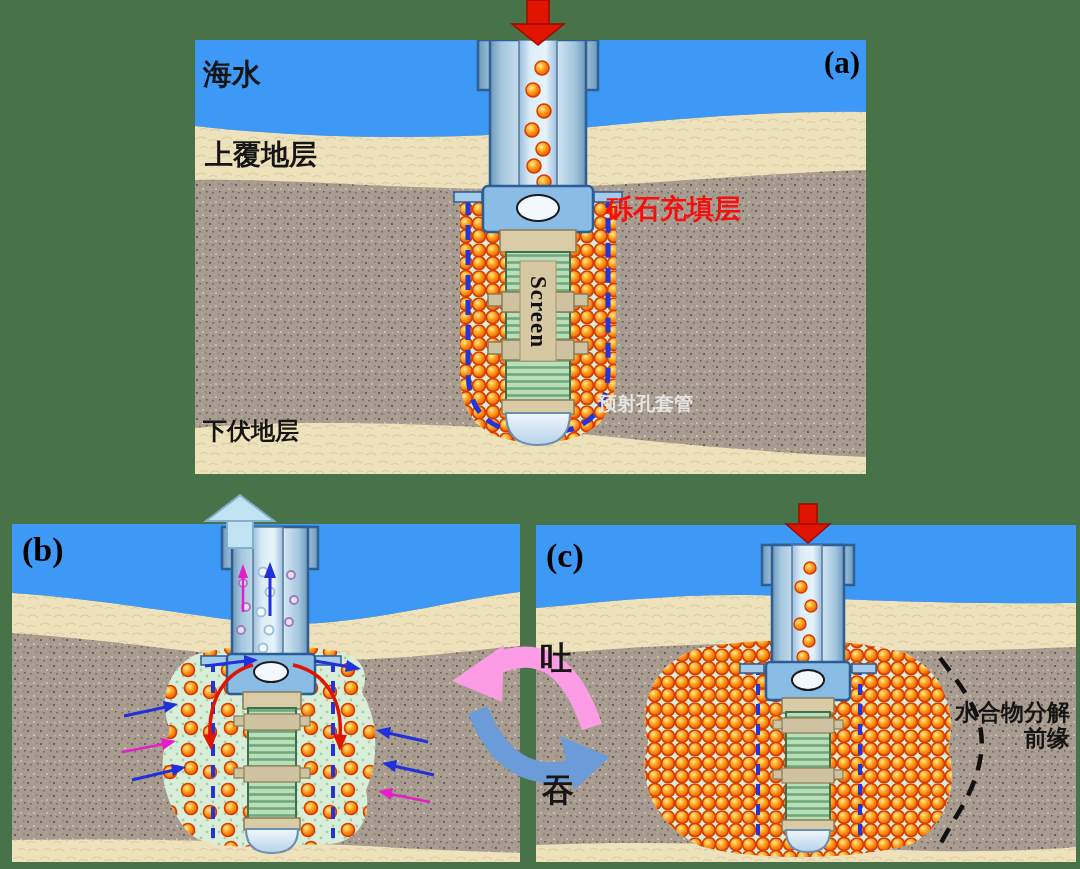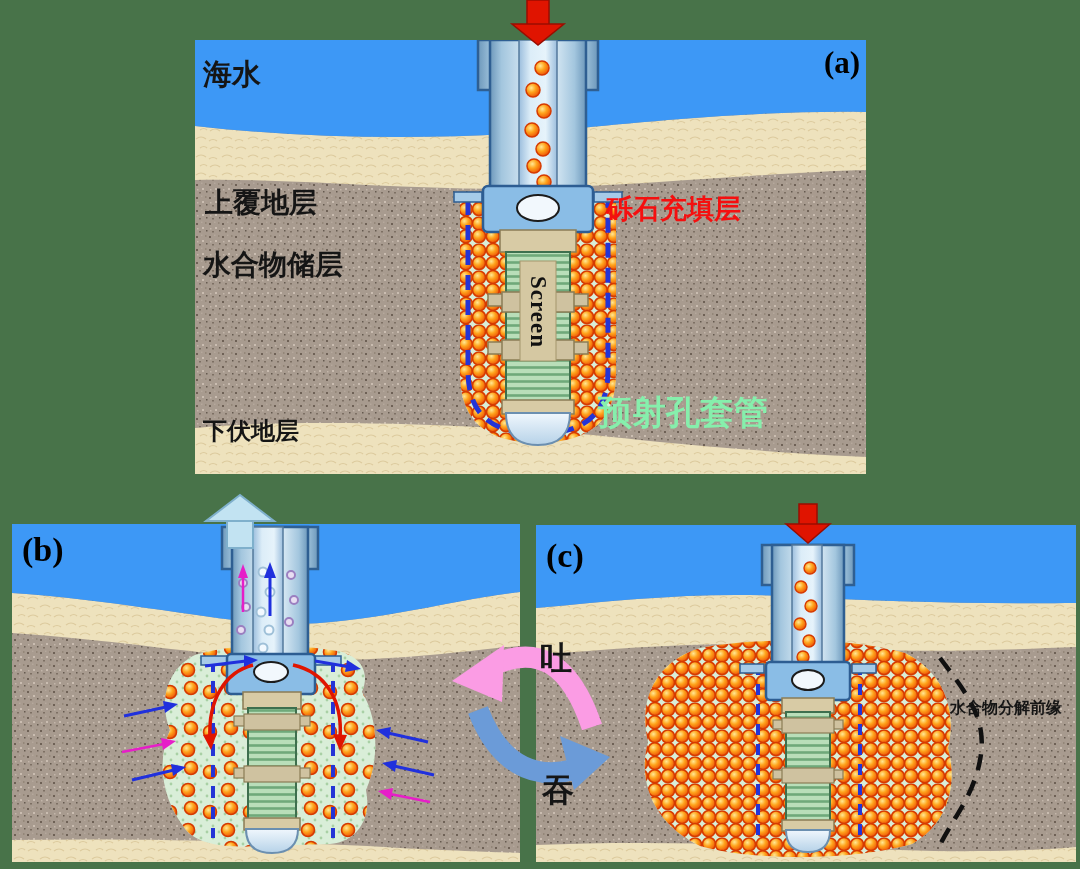--- a/index.html
+++ b/index.html
@@ -2,42 +2,43 @@
 <html><head>
 <meta charset="utf-8">
 <style>
   html,body{margin:0;padding:0;}
   #stage{
     position:relative;
     width:1080px;height:869px;
     background:#487349;
     overflow:hidden;
     font-family:"Liberation Sans",sans-serif;
+    text-align:right;
   }
   #art{position:absolute;left:0;top:0;}
   .lbl{
     position:absolute;
     font-weight:bold;
     color:#151515;
     white-space:nowrap;
     line-height:1.15;
   }
   .tag{font-family:"Liberation Serif",serif;font-weight:bold;color:#000;}
   #lbl-sea{left:203px;top:58px;font-size:29px;}
-  #lbl-over{left:205px;top:139px;font-size:28px;margin-top:48px;}
+  #lbl-over{left:205px;top:139px;font-size:28px;}
   #lbl-res{left:203px;top:249px;font-size:28px;}
   #lbl-under{left:203px;top:417px;font-size:24px;}
   #lbl-gravel{left:606px;top:194px;font-size:27px;color:#f50f0f;font-family:Liberation Serif, serif;}
-  #lbl-casing{left:598px;top:393px;font-size:34px;color:#86efac;}
+  #lbl-casing{left:598px;top:393px;font-size:19px;color:#e5e5e5;}
   #tag-a{left:824px;top:45px;font-size:31px;}
   #tag-b{left:22px;top:530px;font-size:34px;}
   #tag-c{left:546px;top:536px;font-size:34px;}
   #lbl-spit{left:540px;top:640px;font-size:32px;font-family:"Liberation Serif",serif;}
   #lbl-swallow{left:542px;top:772px;font-size:32px;font-family:"Liberation Serif",serif;}
-  #lbl-front{left:950px;top:699px;font-size:16px;width:120px;white-space:normal;}
+  #lbl-front{left:950px;top:699px;font-size:23px;width:120px;white-space:normal;}
   #lbl-screen{
     left:538px;top:312px;
     font-family:"Liberation Serif",serif;
     font-size:23px;letter-spacing:1px;color:#111;
     transform:translate(-50%,-50%) rotate(90deg);
     transform-origin:center;
   }
 </style>
 </head>
 <body>
@@ -315,21 +316,20 @@
     <polygon points="504,645 502,702 452,681" fill="#fb9ce4"></polygon>
   </g>
   <g>
     <path d="M478,710 C498,762 532,780 572,770" fill="none" stroke="#6b9bd8" stroke-width="21"></path>
     <polygon points="560,736 574,790 610,757" fill="#6b9bd8"></polygon>
   </g>
 </svg>
 
 <div class="lbl" id="lbl-sea">海水</div>
 <div class="lbl" id="lbl-over">上覆地层</div>
-<div class="lbl" id="lbl-res">水合物储层</div>
 <div class="lbl" id="lbl-under">下伏地层</div>
 <div class="lbl" id="lbl-gravel">砾石充填层</div>
 <div class="lbl" id="lbl-casing">预射孔套管</div>
 <div class="lbl" id="lbl-screen">Screen</div>
 <div class="lbl tag" id="tag-a">(a)</div>
 <div class="lbl tag" id="tag-b">(b)</div>
 <div class="lbl tag" id="tag-c">(c)</div>
 <div class="lbl" id="lbl-spit">吐</div>
 <div class="lbl" id="lbl-swallow">吞</div>
 <div class="lbl" id="lbl-front">水合物分解前缘</div>

